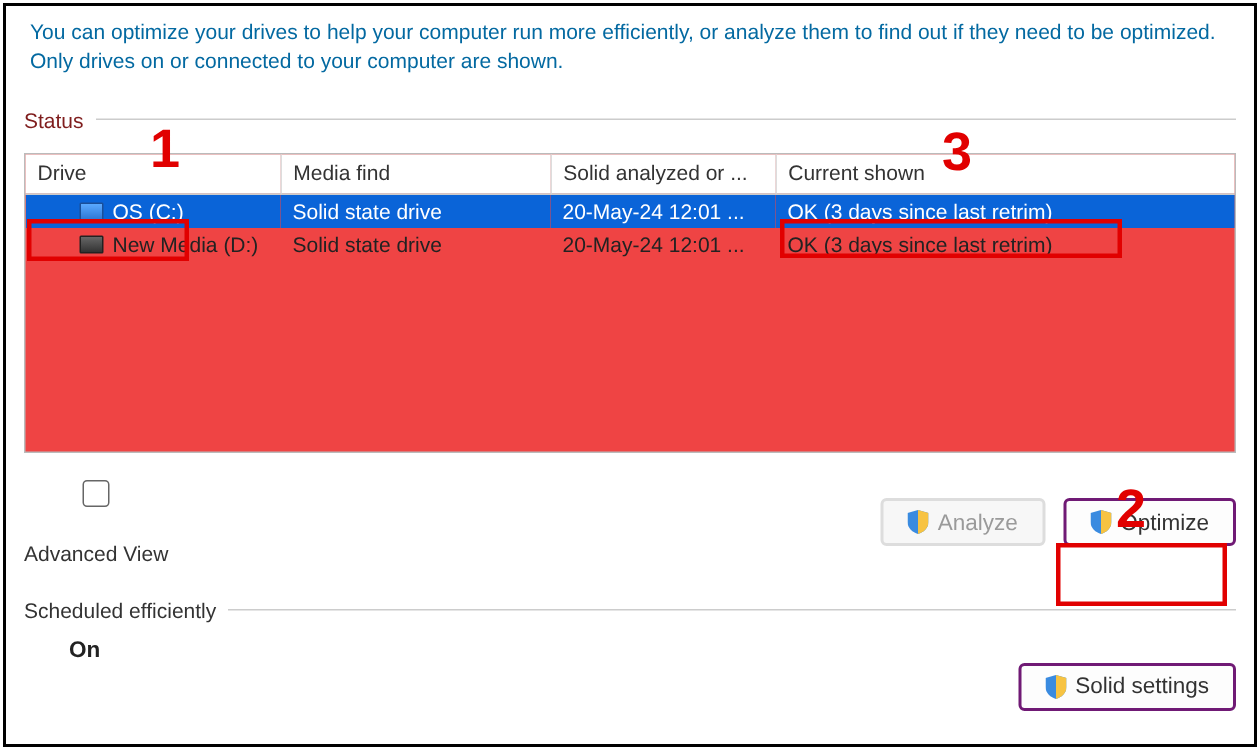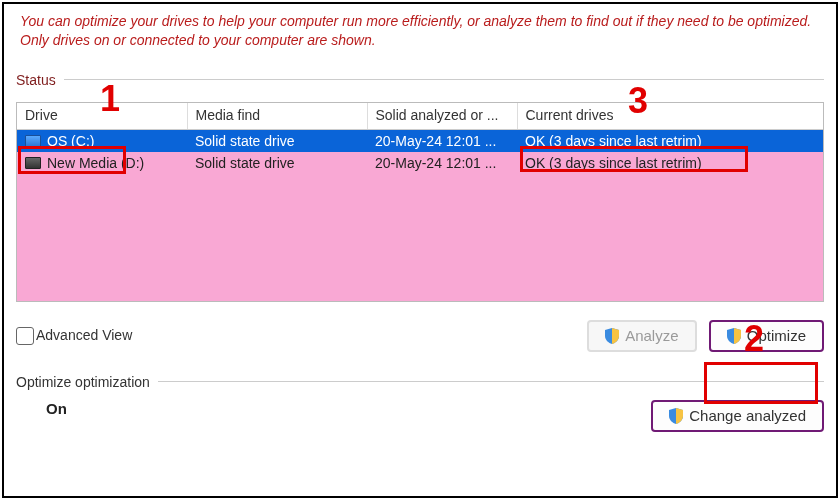--- a/index.html
+++ b/index.html
@@ -20,41 +20,40 @@
     width: 836px;
     height: 496px;
     margin: 2px;
     padding: 0 12px;
     position: relative;
   }
   .intro {
     padding: 8px 4px 0 4px;
     font-size: 14px;
     line-height: 1.35;
-    color: #b91c1c;
-    font-style: italic;
+    color: #0369a1;
   }
   .section-label {
     margin-top: 22px;
     font-size: 14px;
     color: #7f1d1d;
     display: flex;
     align-items: center;
   }
   .section-label .line {
     flex: 1;
     height: 1px;
     background: #ccc;
     margin-left: 8px;
   }
   .table-wrap {
     margin-top: 14px;
     border: 1px solid #bbb;
     height: 200px;
-    background: #f9a8d4;
+    background: #ef4444;
     position: relative;
   }
   table {
     width: 100%;
     border-collapse: collapse;
     font-size: 14px;
   }
   th {
     text-align: left;
     font-weight: 400;
@@ -72,20 +71,21 @@
     text-overflow: ellipsis;
   }
   tr.selected td {
     background: #0a64d8;
     color: #fff;
   }
   .drive-cell {
     display: flex;
     align-items: center;
     gap: 6px;
+    margin-left: 28px;
   }
   .drive-icon {
     width: 16px;
     height: 12px;
     background: linear-gradient(#5aa9ff,#2e78d6);
     border: 1px solid #1a4f99;
     border-radius: 1px;
     flex-shrink: 0;
     position: relative;
   }
@@ -93,23 +93,25 @@
     background: linear-gradient(#666,#333);
     border-color: #222;
   }
   .below-table {
     display: flex;
     align-items: center;
     margin-top: 18px;
   }
   .adv-view {
     display: flex;
-    gap: 2px;
-    font-size: 14px;
-    color: #333;
+    align-items: center;
+    gap: 23px;
+    font-size: 14px;
+    color: #333;
+    flex-direction: column;
   }
   .chk {
     width: 18px;
     height: 18px;
     border: 1.5px solid #666;
     border-radius: 3px;
     background: #fff;
   }
   .btn-row { margin-left: auto; display:flex; gap:12px; align-items:center;}
   .btn {
@@ -146,20 +148,21 @@
     align-items:center;
   }
   .sched .line {
     flex:1; height:1px; background:#ccc; margin-left:8px;
   }
   .sched-body {
     display:flex;
     align-items:flex-start;
     margin-top:10px;
     padding-left:30px;
+    flex-direction:column;
   }
   .sched-on { font-weight:600; font-size:15px;}
   .change-btn { margin-left:auto;}
   
   .anno {
     position: absolute;
     border: 3px solid #e10000;
     pointer-events: none;
     z-index: 50;
   }
@@ -190,21 +193,21 @@
         <col style="width:170px">
         <col style="width:180px">
         <col style="width:150px">
         <col>
       </colgroup>
       <thead>
         <tr>
           <th>Drive</th>
           <th>Media find</th>
           <th>Solid analyzed or ...</th>
-          <th>Current drives</th>
+          <th>Current shown</th>
         </tr>
       </thead>
       <tbody>
         <tr class="selected">
           <td>
             <span class="drive-cell">
               <span class="drive-icon"></span>
               <span>OS (C:)</span>
             </span>
           </td>
@@ -244,32 +247,32 @@
         <svg class="shield" viewBox="0 0 14 16">
           <path d="M7 0 L14 2 V8 C14 12 10.5 15 7 16 C3.5 15 0 12 0 8 V2 Z" fill="#3a8be0"></path>
           <path d="M7 0 L14 2 V8 C14 12 10.5 15 7 16 Z" fill="#f7c342"></path>
         </svg>
         <span>Optimize</span>
       </button>
     </div>
   </div>
 
   <div class="sched">
-    <span>Optimize optimization</span>
+    <span>Scheduled efficiently</span>
     <span class="line"></span>
   </div>
 
   <div class="sched-body">
     <div class="sched-on">On</div>
     <button class="btn change-btn">
       <svg class="shield" viewBox="0 0 14 16">
         <path d="M7 0 L14 2 V8 C14 12 10.5 15 7 16 C3.5 15 0 12 0 8 V2 Z" fill="#3a8be0"></path>
         <path d="M7 0 L14 2 V8 C14 12 10.5 15 7 16 Z" fill="#f7c342"></path>
       </svg>
-      <span>Change analyzed</span>
+      <span>Solid settings</span>
     </button>
   </div>
 
   <div class="anno" style="left:14px; top:142px; width:108px; height:28px;"></div>
   <div class="anno-num" style="left:96px; top:74px;">1</div>
 
   <div class="anno" style="left:516px; top:142px; width:228px; height:26px;"></div>
   <div class="anno-num" style="left:624px; top:76px;">3</div>
 
   <div class="anno" style="left:700px; top:358px; width:114px; height:42px;"></div>

